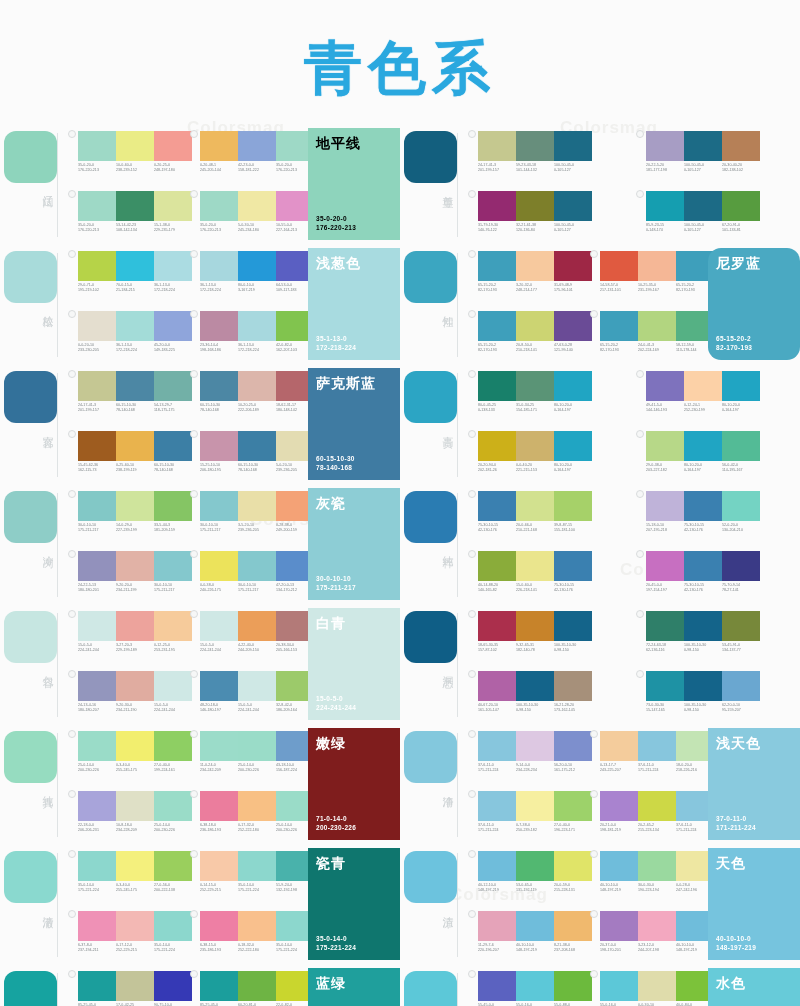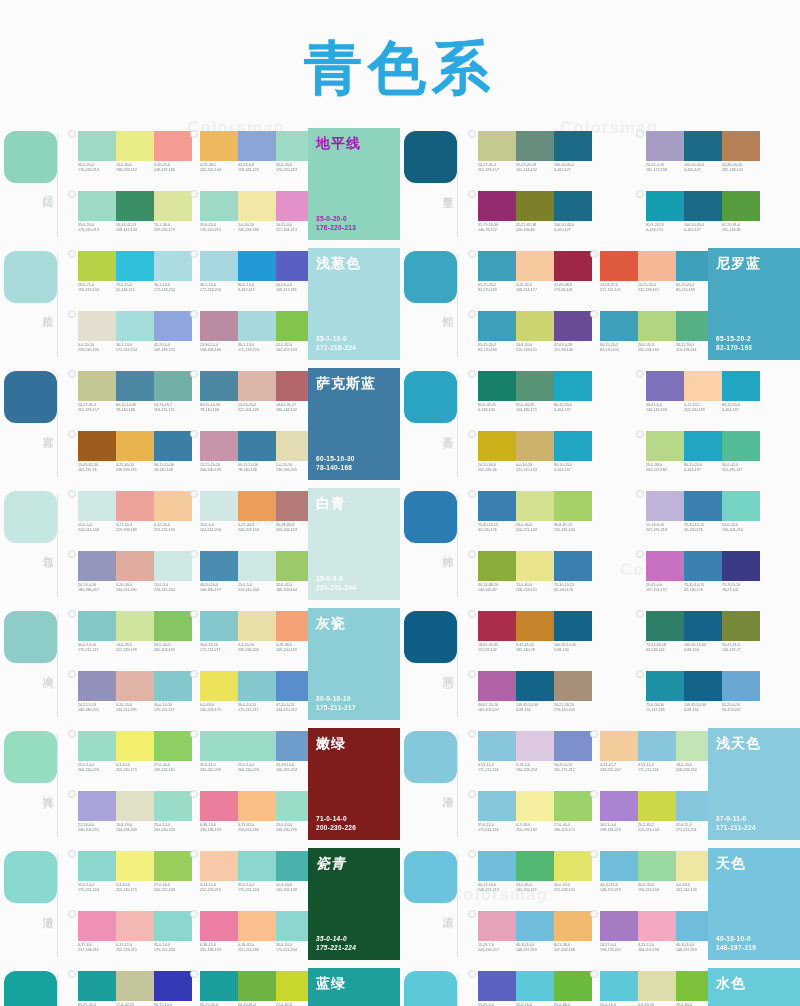--- a/index.html
+++ b/index.html
@@ -184,21 +184,21 @@
                   <b>5-0-30-10</b>
                   <b>245-234-180</b>
                 </div>
                 <div class="code">
                   <b>10-55-0-0</b>
                   <b>227-164-213</b>
                 </div>
               </div>
             </div>
           </div>
-          <div class="big" style="background: rgb(142, 212, 188); color: #a21caf;">
+          <div class="big" style="background: rgb(142, 212, 188); color: #000000;">
             <div class="big-name">地平线</div>
             <div class="big-codes">
               <div>35-0-20-0</div>
               <div>176-220-213</div>
             </div>
           </div>
         </div>
         <div class="row">
           <div class="chip-wrap">
             <div class="chip" style="background: rgb(168, 219, 218);"></div>
@@ -402,20 +402,124 @@
           <div class="big" style="background: rgb(63, 123, 162); color: rgb(255, 255, 255);">
             <div class="big-name">萨克斯蓝</div>
             <div class="big-codes">
               <div>60-15-10-30</div>
               <div>78-140-168</div>
             </div>
           </div>
         </div>
         <div class="row">
           <div class="chip-wrap">
+            <div class="chip" style="background: rgb(142, 205, 199);"></div>
+            <div class="chip-line"></div>
+            <div class="mood">冷冽</div>
+          </div>
+          <div class="groups">
+            <div class="group">
+              <div class="g-num"></div>
+              <div class="swatches">
+                <div class="sw" style="background: rgb(130, 200, 198);"></div>
+                <div class="sw" style="background: rgb(207, 228, 156);"></div>
+                <div class="sw" style="background: rgb(133, 197, 100);"></div>
+              </div>
+              <div class="codes">
+                <div class="code">
+                  <b>30-0-10-10</b>
+                  <b>175-211-217</b>
+                </div>
+                <div class="code">
+                  <b>14-0-29-0</b>
+                  <b>227-239-199</b>
+                </div>
+                <div class="code">
+                  <b>33-5-44-3</b>
+                  <b>181-209-159</b>
+                </div>
+              </div>
+            </div>
+            <div class="group">
+              <div class="g-num"></div>
+              <div class="swatches">
+                <div class="sw" style="background: rgb(132, 200, 205);"></div>
+                <div class="sw" style="background: rgb(233, 223, 168);"></div>
+                <div class="sw" style="background: rgb(244, 162, 118);"></div>
+              </div>
+              <div class="codes">
+                <div class="code">
+                  <b>30-0-10-10</b>
+                  <b>175-211-217</b>
+                </div>
+                <div class="code">
+                  <b>3-5-20-10</b>
+                  <b>239-236-205</b>
+                </div>
+                <div class="code">
+                  <b>0-28-38-0</b>
+                  <b>249-200-159</b>
+                </div>
+              </div>
+            </div>
+            <div class="group">
+              <div class="g-num"></div>
+              <div class="swatches">
+                <div class="sw" style="background: rgb(146, 145, 188);"></div>
+                <div class="sw" style="background: rgb(225, 178, 166);"></div>
+                <div class="sw" style="background: rgb(132, 200, 205);"></div>
+              </div>
+              <div class="codes">
+                <div class="code">
+                  <b>24-22-5-13</b>
+                  <b>180-180-201</b>
+                </div>
+                <div class="code">
+                  <b>9-20-20-0</b>
+                  <b>234-211-199</b>
+                </div>
+                <div class="code">
+                  <b>30-0-10-10</b>
+                  <b>175-211-217</b>
+                </div>
+              </div>
+            </div>
+            <div class="group">
+              <div class="g-num"></div>
+              <div class="swatches">
+                <div class="sw" style="background: rgb(236, 227, 91);"></div>
+                <div class="sw" style="background: rgb(132, 200, 205);"></div>
+                <div class="sw" style="background: rgb(90, 141, 203);"></div>
+              </div>
+              <div class="codes">
+                <div class="code">
+                  <b>0-0-38-0</b>
+                  <b>240-226-175</b>
+                </div>
+                <div class="code">
+                  <b>30-0-10-10</b>
+                  <b>175-211-217</b>
+                </div>
+                <div class="code">
+                  <b>47-20-0-13</b>
+                  <b>134-170-212</b>
+                </div>
+              </div>
+            </div>
+          </div>
+          <div class="big" style="background: rgb(141, 205, 213); color: rgb(255, 255, 255);">
+            <div class="big-name">灰瓷</div>
+            <div class="big-codes">
+              <div>30-0-10-10</div>
+              <div>175-211-217</div>
+            </div>
+          </div>
+        </div>
+        <div class="row">
+          <div class="chip-wrap">
             <div class="chip" style="background: rgb(198, 230, 225);"></div>
             <div class="chip-line"></div>
             <div class="mood">包容</div>
           </div>
           <div class="groups">
             <div class="group">
               <div class="g-num"></div>
               <div class="swatches">
                 <div class="sw" style="background: rgb(207, 232, 229);"></div>
                 <div class="sw" style="background: rgb(237, 163, 156);"></div>
@@ -501,124 +605,20 @@
                   <b>186-209-164</b>
                 </div>
               </div>
             </div>
           </div>
           <div class="big" style="background: rgb(207, 232, 229); color: rgb(255, 255, 255);">
             <div class="big-name">白青</div>
             <div class="big-codes">
               <div>15-0-5-0</div>
               <div>224-241-244</div>
-            </div>
-          </div>
-        </div>
-        <div class="row">
-          <div class="chip-wrap">
-            <div class="chip" style="background: rgb(142, 205, 199);"></div>
-            <div class="chip-line"></div>
-            <div class="mood">冷冽</div>
-          </div>
-          <div class="groups">
-            <div class="group">
-              <div class="g-num"></div>
-              <div class="swatches">
-                <div class="sw" style="background: rgb(130, 200, 198);"></div>
-                <div class="sw" style="background: rgb(207, 228, 156);"></div>
-                <div class="sw" style="background: rgb(133, 197, 100);"></div>
-              </div>
-              <div class="codes">
-                <div class="code">
-                  <b>30-0-10-10</b>
-                  <b>175-211-217</b>
-                </div>
-                <div class="code">
-                  <b>14-0-29-0</b>
-                  <b>227-239-199</b>
-                </div>
-                <div class="code">
-                  <b>33-5-44-3</b>
-                  <b>181-209-159</b>
-                </div>
-              </div>
-            </div>
-            <div class="group">
-              <div class="g-num"></div>
-              <div class="swatches">
-                <div class="sw" style="background: rgb(132, 200, 205);"></div>
-                <div class="sw" style="background: rgb(233, 223, 168);"></div>
-                <div class="sw" style="background: rgb(244, 162, 118);"></div>
-              </div>
-              <div class="codes">
-                <div class="code">
-                  <b>30-0-10-10</b>
-                  <b>175-211-217</b>
-                </div>
-                <div class="code">
-                  <b>3-5-20-10</b>
-                  <b>239-236-205</b>
-                </div>
-                <div class="code">
-                  <b>0-28-38-0</b>
-                  <b>249-200-159</b>
-                </div>
-              </div>
-            </div>
-            <div class="group">
-              <div class="g-num"></div>
-              <div class="swatches">
-                <div class="sw" style="background: rgb(146, 145, 188);"></div>
-                <div class="sw" style="background: rgb(225, 178, 166);"></div>
-                <div class="sw" style="background: rgb(132, 200, 205);"></div>
-              </div>
-              <div class="codes">
-                <div class="code">
-                  <b>24-22-5-13</b>
-                  <b>180-180-201</b>
-                </div>
-                <div class="code">
-                  <b>9-20-20-0</b>
-                  <b>234-211-199</b>
-                </div>
-                <div class="code">
-                  <b>30-0-10-10</b>
-                  <b>175-211-217</b>
-                </div>
-              </div>
-            </div>
-            <div class="group">
-              <div class="g-num"></div>
-              <div class="swatches">
-                <div class="sw" style="background: rgb(236, 227, 91);"></div>
-                <div class="sw" style="background: rgb(132, 200, 205);"></div>
-                <div class="sw" style="background: rgb(90, 141, 203);"></div>
-              </div>
-              <div class="codes">
-                <div class="code">
-                  <b>0-0-38-0</b>
-                  <b>240-226-175</b>
-                </div>
-                <div class="code">
-                  <b>30-0-10-10</b>
-                  <b>175-211-217</b>
-                </div>
-                <div class="code">
-                  <b>47-20-0-13</b>
-                  <b>134-170-212</b>
-                </div>
-              </div>
-            </div>
-          </div>
-          <div class="big" style="background: rgb(141, 205, 213); color: rgb(255, 255, 255);">
-            <div class="big-name">灰瓷</div>
-            <div class="big-codes">
-              <div>30-0-10-10</div>
-              <div>175-211-217</div>
             </div>
           </div>
         </div>
         <div class="row">
           <div class="chip-wrap">
             <div class="chip" style="background: rgb(150, 220, 192);"></div>
             <div class="chip-line"></div>
             <div class="mood">纯真</div>
           </div>
           <div class="groups">
@@ -808,21 +808,21 @@
                   <b>0-18-32-0</b>
                   <b>252-222-180</b>
                 </div>
                 <div class="code">
                   <b>35-0-14-0</b>
                   <b>175-221-224</b>
                 </div>
               </div>
             </div>
           </div>
-          <div class="big" style="background: #14532d; color: rgb(255, 255, 255); font-style: italic;">
+          <div class="big" style="background: #0f766e; color: rgb(255, 255, 255);">
             <div class="big-name">瓷青</div>
             <div class="big-codes">
               <div>35-0-14-0</div>
               <div>175-221-224</div>
             </div>
           </div>
         </div>
         <div class="row">
           <div class="chip-wrap">
             <div class="chip" style="background: rgb(22, 163, 160);"></div>
@@ -1060,21 +1060,21 @@
                   <b>24-0-41-3</b>
                   <b>202-224-169</b>
                 </div>
                 <div class="code">
                   <b>58-12-59-0</b>
                   <b>113-178-144</b>
                 </div>
               </div>
             </div>
           </div>
-          <div class="big" style="background: rgb(74, 169, 194); color: rgb(255, 255, 255);">
+          <div class="big" style="background: rgb(74, 169, 194); color: rgb(255, 255, 255); border-radius: 13px;">
             <div class="big-name">尼罗蓝</div>
             <div class="big-codes">
               <div>65-15-20-2</div>
               <div>82-170-193</div>
             </div>
           </div>
         </div>
         <div class="row">
           <div class="chip-wrap">
             <div class="chip" style="background: rgb(44, 165, 196);"></div>

